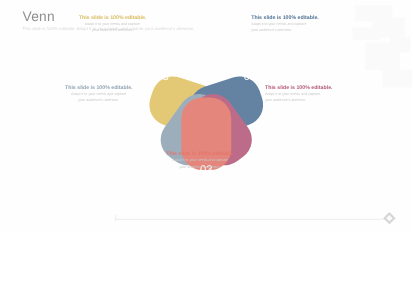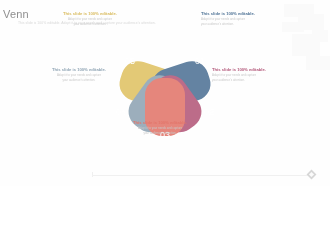--- a/index.html
+++ b/index.html
@@ -10,21 +10,21 @@
     overflow:hidden;
     position:relative;
   }
   .slide{position:absolute;inset:0;background:#fefefe;}
 
   
   .watermark{position:absolute;top:0;right:0;width:52px;height:72px;opacity:1;pointer-events:none;}
   .wm-b{position:absolute;background:#fafafa;}
 
   .title{
-    position:absolute;left:3px;top:8px;
+    position:absolute;left:18px;top:8px;
     font-size:11px;color:#8f8f8f;font-weight:400;
     letter-spacing:.2px;
   }
   .subtitle{
     position:absolute;left:18px;top:21px;
     font-size:3.4px;color:#d8d8d8;letter-spacing:.05px;
     white-space:nowrap;
   }
 
   .venn{position:absolute;left:0;top:24px;width:330px;height:140px;}

